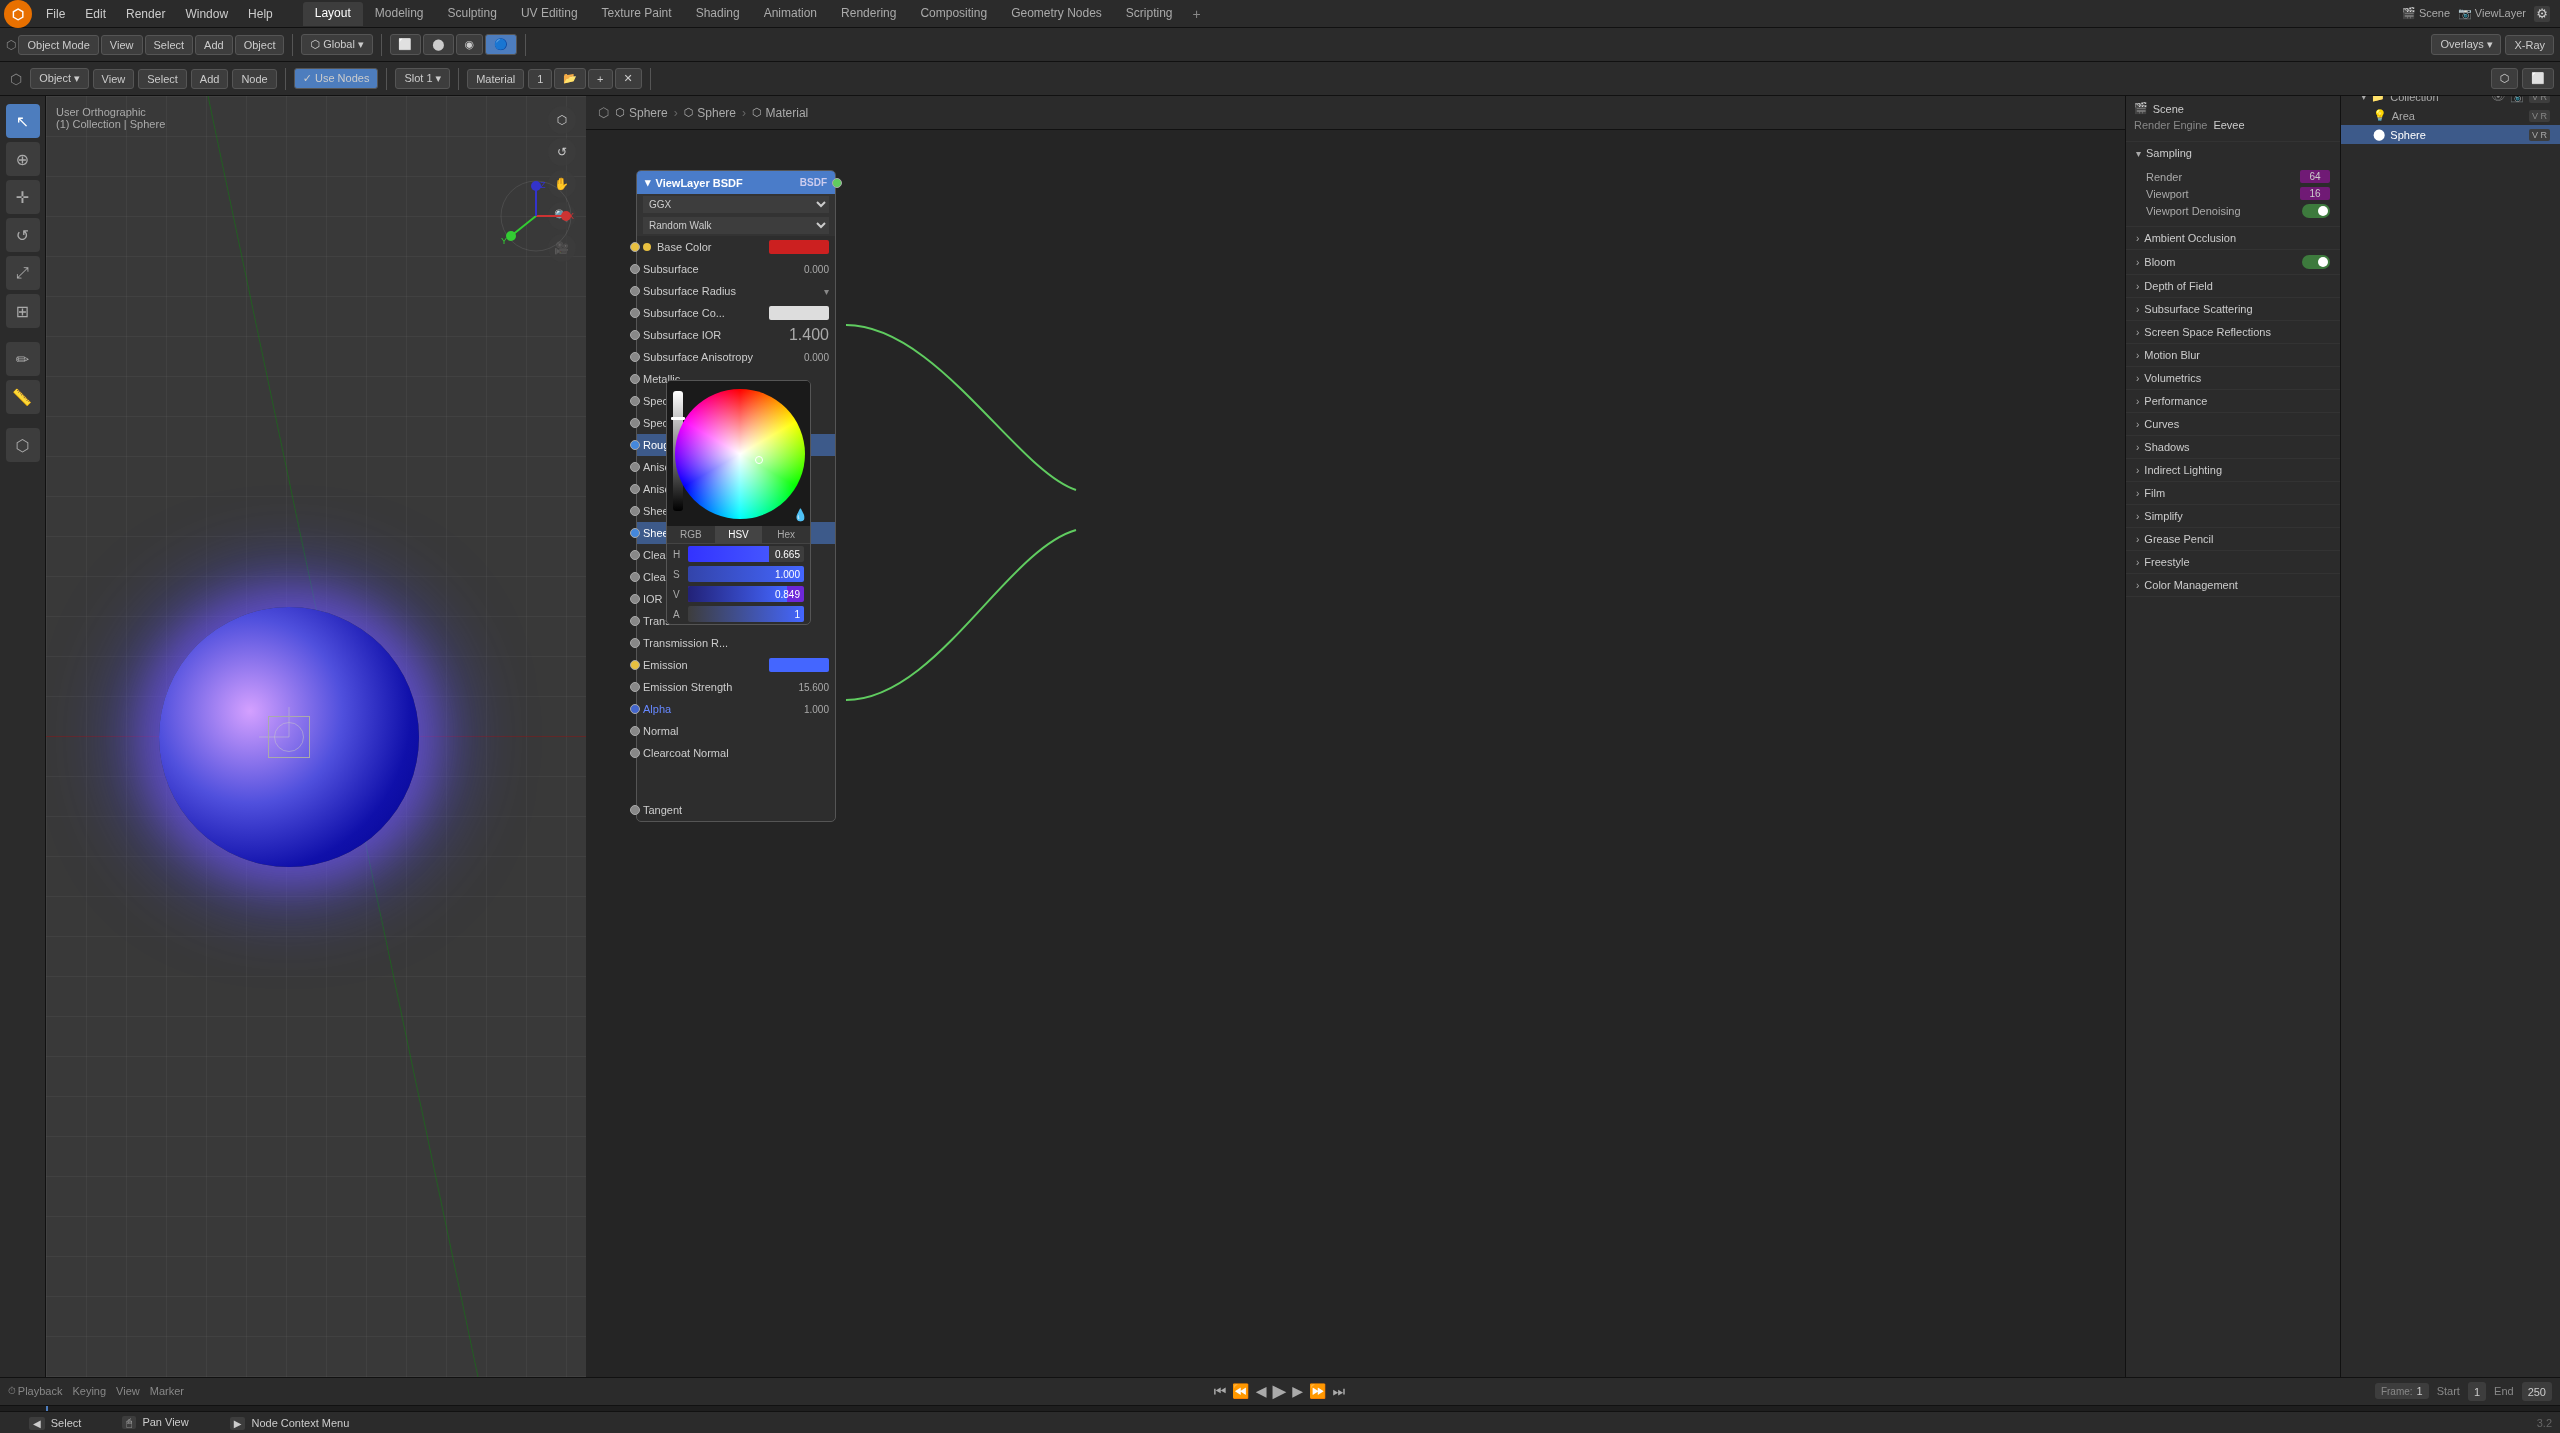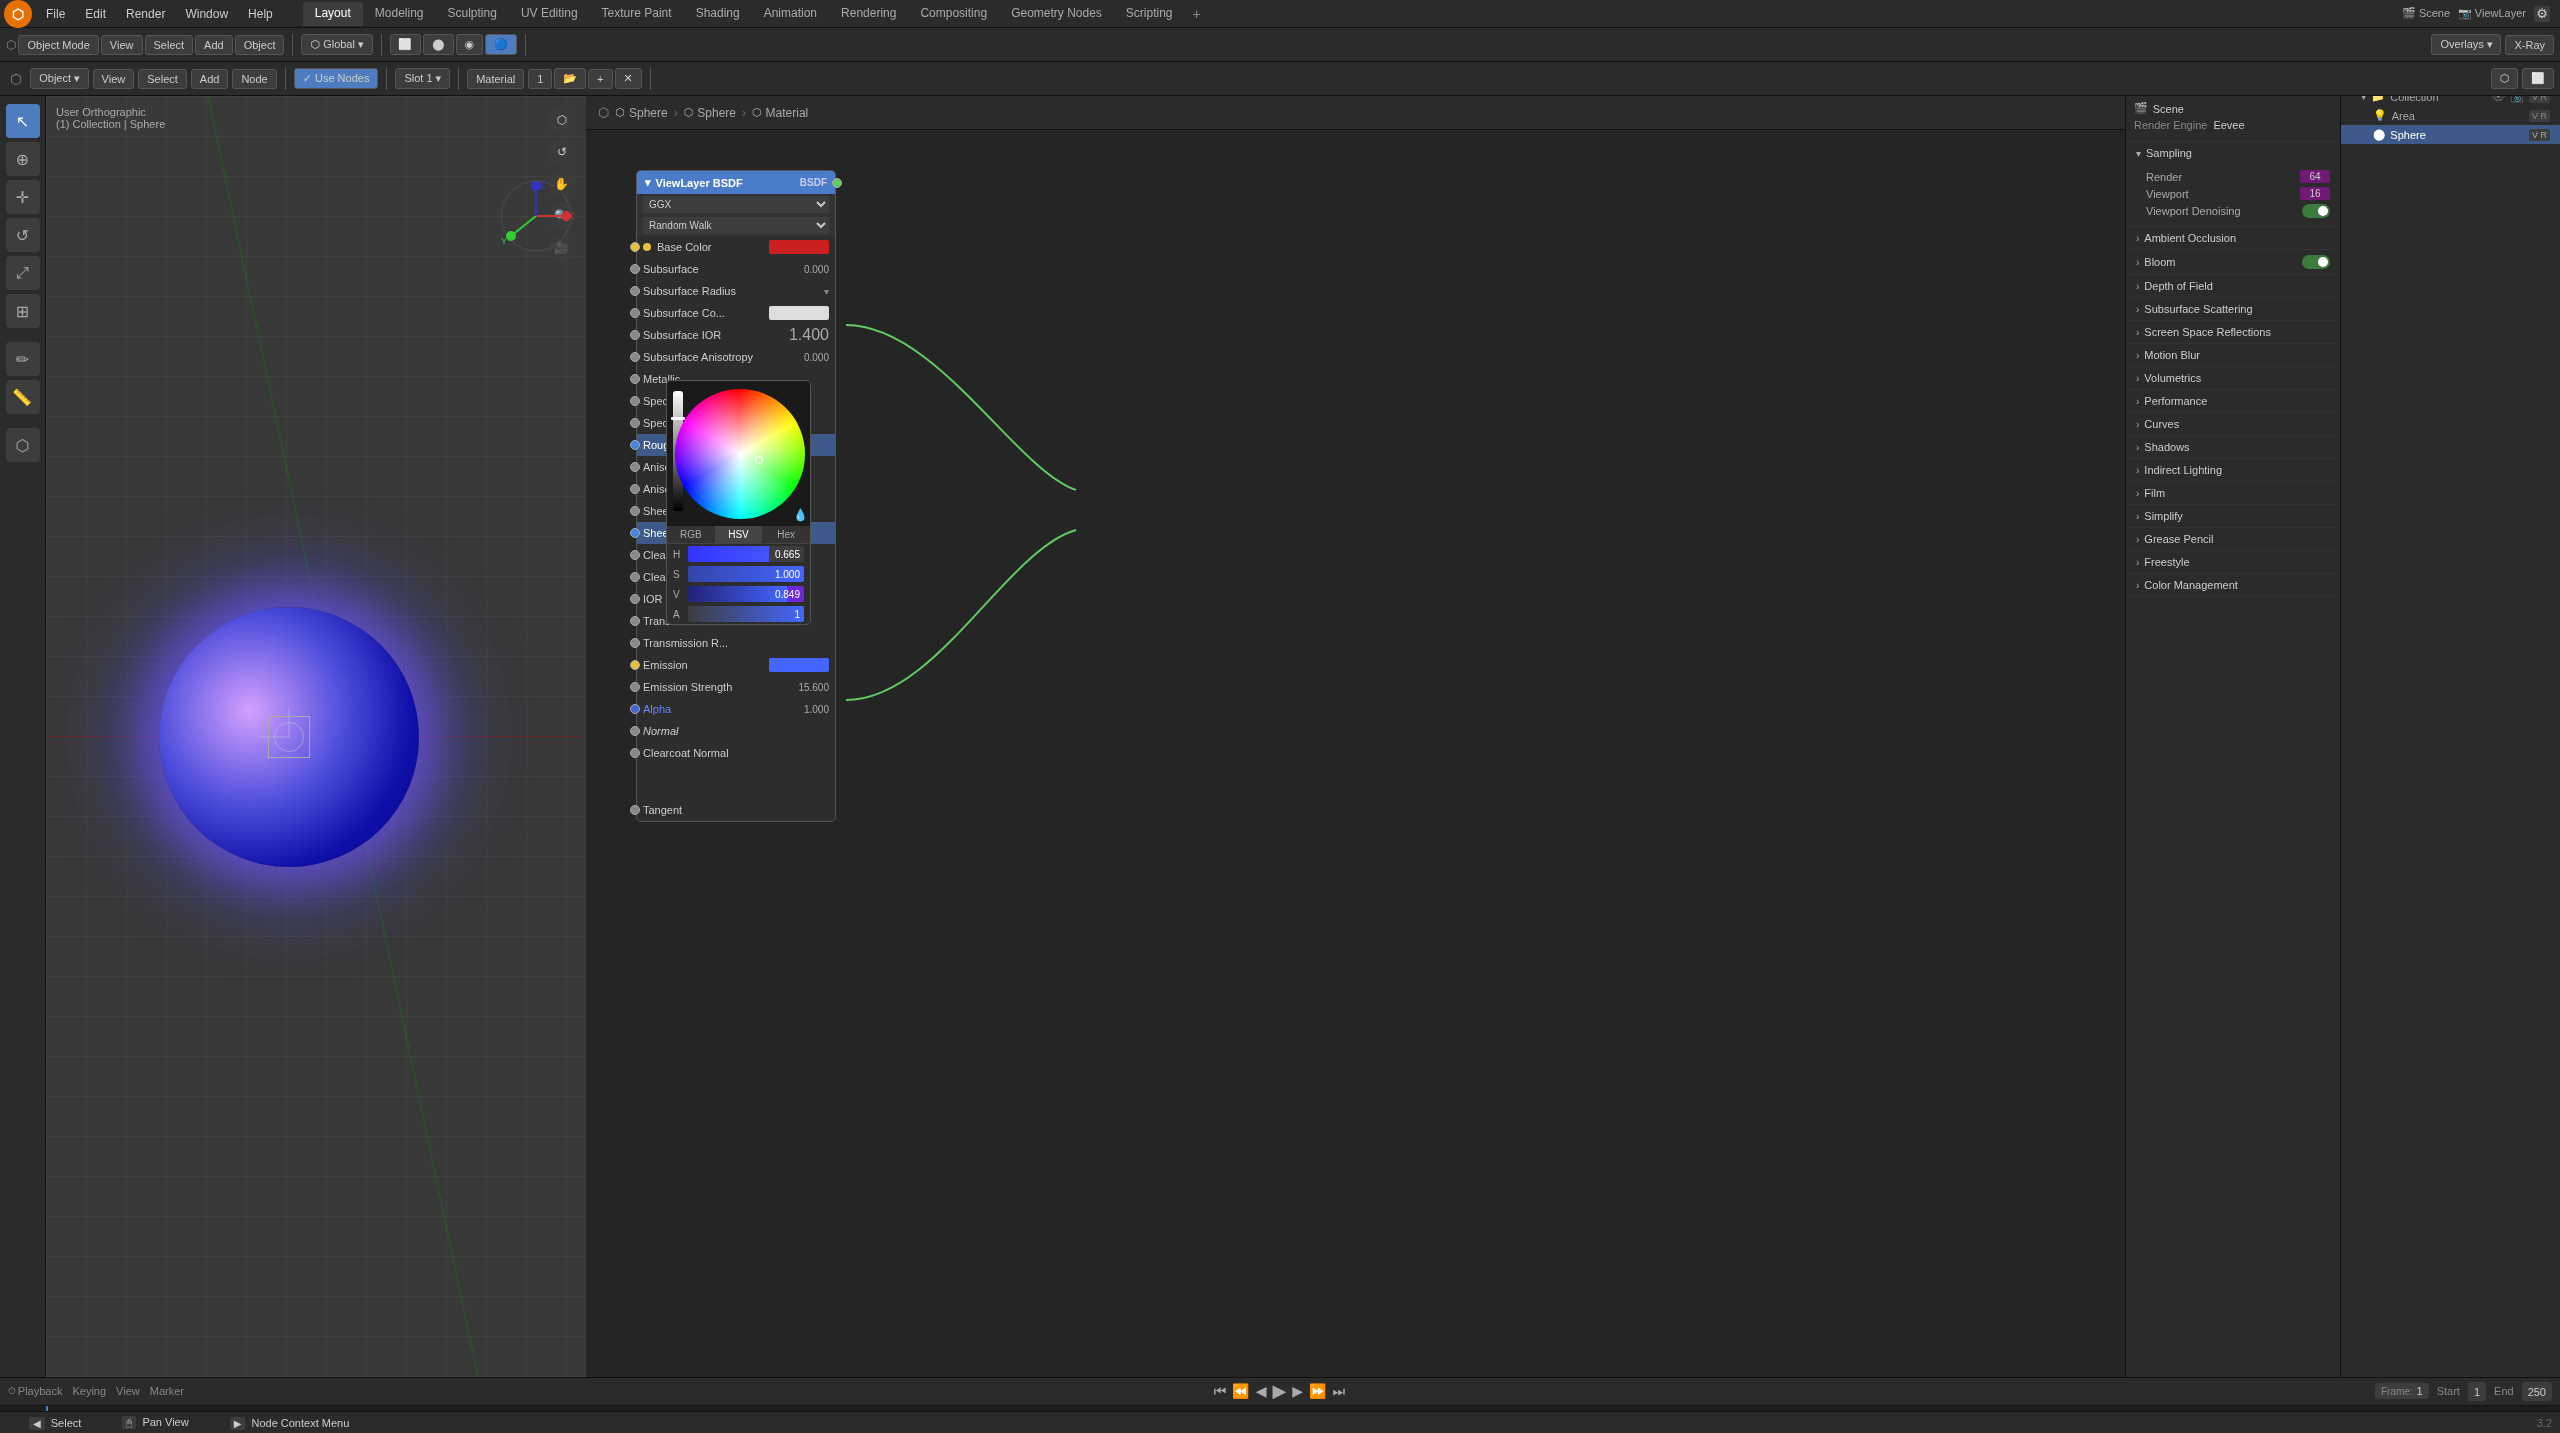--- a/index.html
+++ b/index.html
@@ -905,21 +905,21 @@
         <span>Emission Strength</span>
         <span style="margin-left:auto;font-size:10px;color:#aaa;">15.600</span>
       </div>
 
       <div style="display:flex;align-items:center;padding:2px 6px;height:22px;font-size:11px;position:relative;gap:20px;">
         <div style="position:absolute;left:-7px;top:50%;transform:translateY(-50%);width:10px;height:10px;border-radius:50%;background:#4466cc;border:1px solid #aaa;"></div>
         <span style="color:#6688ff;">Alpha</span>
         <span style="margin-left:auto;font-size:10px;color:#aaa;">1.000</span>
       </div>
 
-      <div style="display:flex;align-items:center;padding:2px 6px;height:22px;font-size:11px;position:relative;font-style:italic;">
+      <div style="display:flex;align-items:center;padding:2px 6px;height:22px;font-size:11px;position:relative;">
         <div style="position:absolute;left:-7px;top:50%;transform:translateY(-50%);width:10px;height:10px;border-radius:50%;background:#888;border:1px solid #aaa;"></div>
         <span>Normal</span>
       </div>
 
       <div style="display:flex;align-items:center;padding:2px 6px;height:22px;font-size:11px;position:relative;">
         <div style="position:absolute;left:-7px;top:50%;transform:translateY(-50%);width:10px;height:10px;border-radius:50%;background:#888;border:1px solid #aaa;"></div>
         <span>Clearcoat Normal</span>
       </div>
 
       <div style="display:flex;align-items:center;padding:2px 6px;height:22px;font-size:11px;position:relative;border-radius:0 0 4px 4px;margin-top:35px;">

